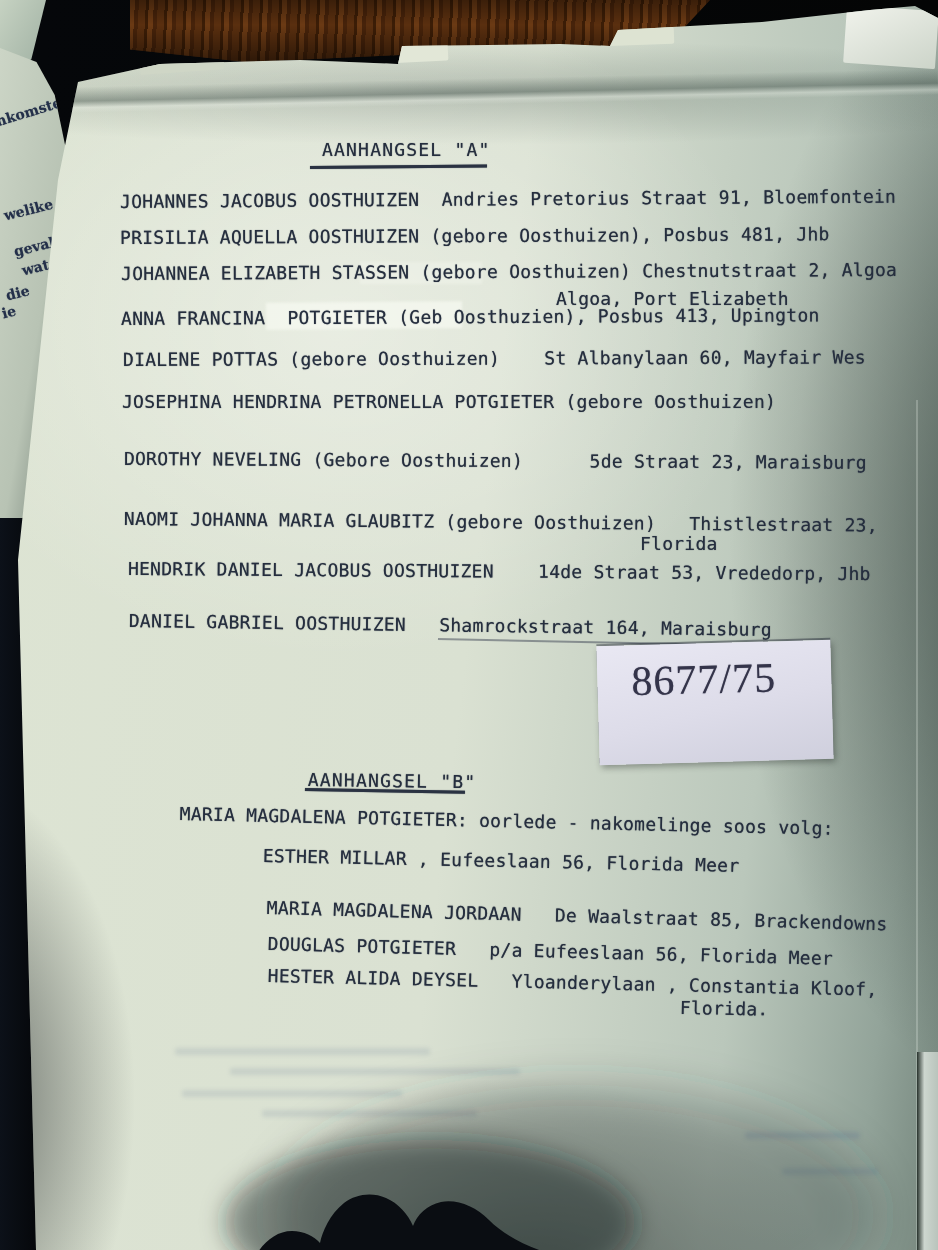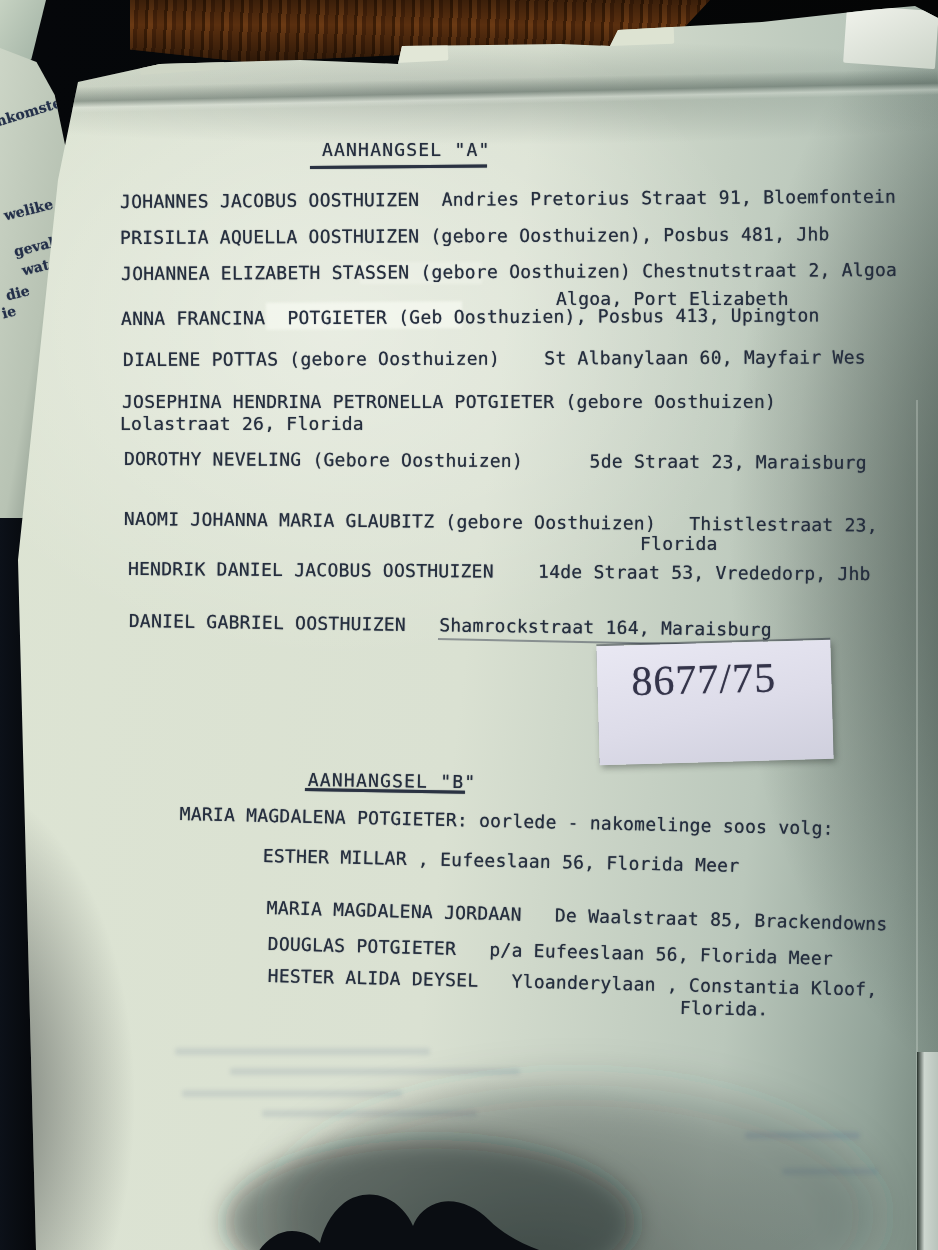--- a/index.html
+++ b/index.html
@@ -100,21 +100,20 @@
     <div class="tline title" style="left:322px;top:139px;">AANHANGSEL "A"</div>
     <div class="rule" style="left:310px;top:166px;width:177px;height:3px;transform:rotate(-0.5deg);"></div>
 
     <div class="tline" style="left:120px;top:191px;transform:rotate(-0.4deg);">JOHANNES JACOBUS OOSTHUIZEN  Andries Pretorius Straat 91, Bloemfontein</div>
     <div class="tline" style="left:120px;top:227px;transform:rotate(-0.3deg);">PRISILIA AQUELLA OOSTHUIZEN (gebore Oosthuizen), Posbus 481, Jhb</div>
     <div class="tline" style="left:121px;top:263px;transform:rotate(-0.3deg);">JOHANNEA ELIZABETH STASSEN (gebore Oosthuizen) Chestnutstraat 2, Algoa</div>
     <div class="tline" style="left:556px;top:288px;">Algoa, Port Elizabeth</div>
     <div class="tline" style="left:121px;top:308px;transform:rotate(-0.3deg);">ANNA FRANCINA  POTGIETER (Geb Oosthuzien), Posbus 413, Upington</div>
     <div class="tline" style="left:123px;top:349px;transform:rotate(-0.2deg);">DIALENE POTTAS (gebore Oosthuizen)    St Albanylaan 60, Mayfair Wes</div>
     <div class="tline" style="left:122px;top:391px;">JOSEPHINA HENDRINA PETRONELLA POTGIETER (gebore Oosthuizen)</div>
-    <div class="tline" style="left:120px;top:413px;">Lolastraat 26, Florida</div>
     <div class="tline" style="left:124px;top:448px;transform:rotate(0.3deg);">DOROTHY NEVELING (Gebore Oosthuizen)      5de Straat 23, Maraisburg</div>
     <div class="tline" style="left:124px;top:508px;transform:rotate(0.5deg);">NAOMI JOHANNA MARIA GLAUBITZ (gebore Oosthuizen)   Thistlestraat 23,</div>
     <div class="tline" style="left:640px;top:533px;">Florida</div>
     <div class="tline" style="left:128px;top:558px;transform:rotate(0.4deg);">HENDRIK DANIEL JACOBUS OOSTHUIZEN    14de Straat 53, Vrededorp, Jhb</div>
     <div class="tline" style="left:129px;top:610px;transform:rotate(0.8deg);">DANIEL GABRIEL OOSTHUIZEN   Shamrockstraat 164, Maraisburg</div>
 
     <div class="pencil-line"></div>
     <div class="sticker">
       <div class="sticker-num">8677/75</div>
     </div>

